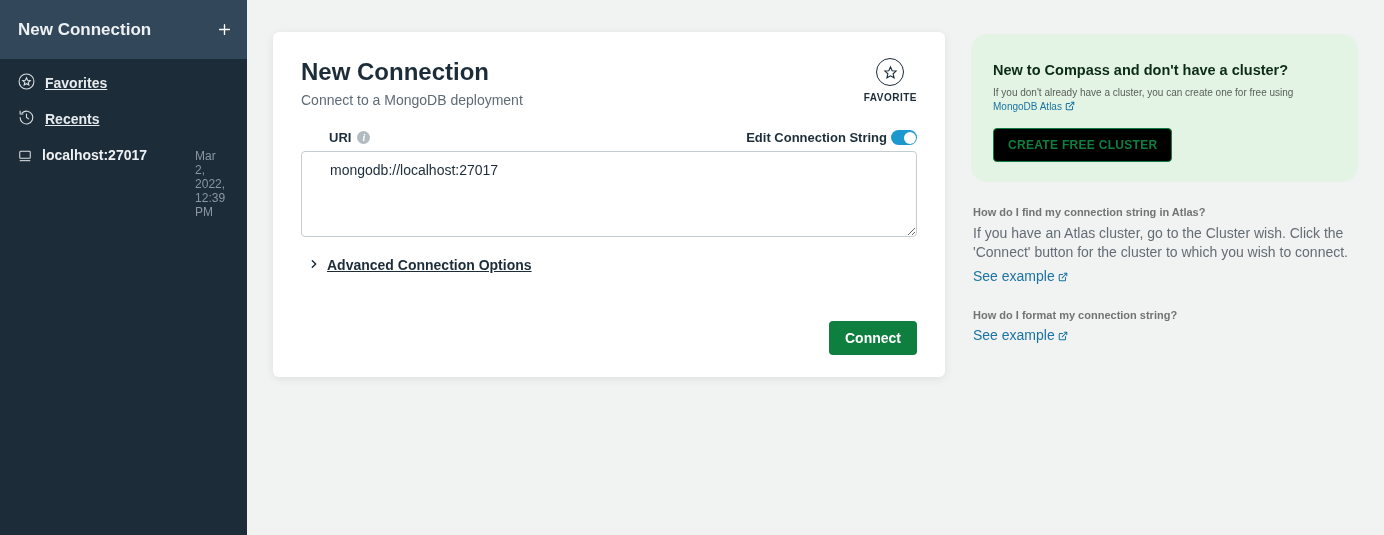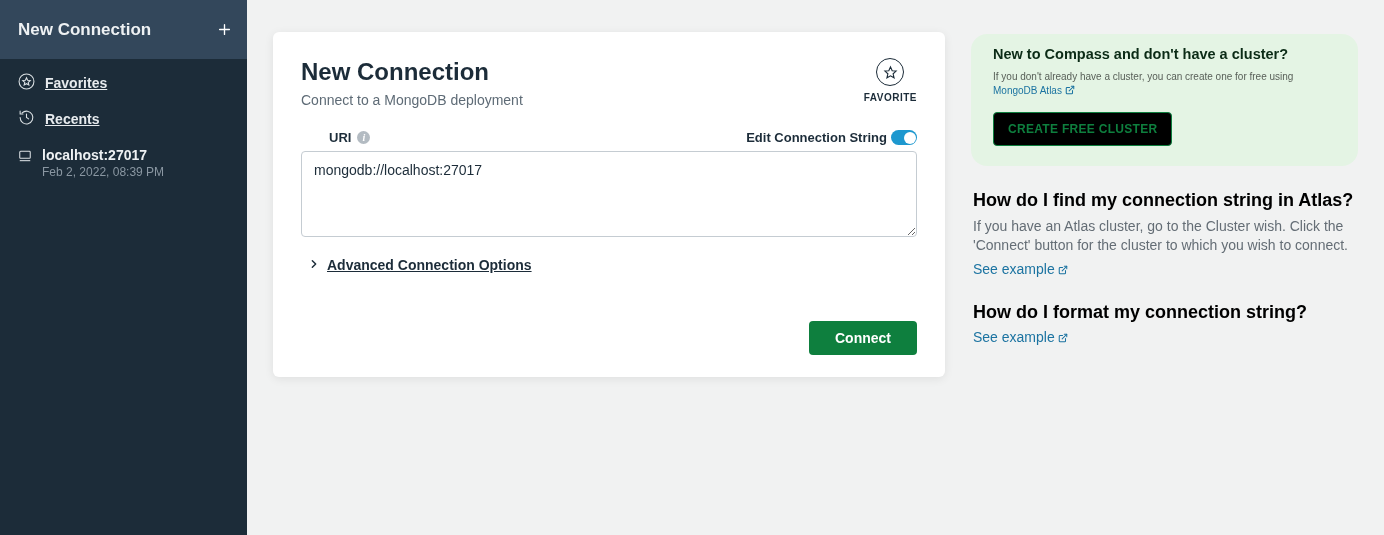--- a/index.html
+++ b/index.html
@@ -53,21 +53,21 @@
     }
     .sidebar-section-header svg { flex-shrink: 0; }
     .recents-item {
       padding: 8px 18px 8px 18px;
       display: flex;
       align-items: flex-start;
       gap: 10px;
       cursor: pointer;
     }
     .recents-item-icon { margin-top: 2px; flex-shrink: 0; }
-    .recents-item-text { display: flex; flex-direction: column; }
+    .recents-item-text { display: flex; flex-direction: row; gap: 48px; }
     .recents-host {
       font-size: 14px;
       font-weight: 600;
       color: #eef1f3;
     }
     .recents-date {
       font-size: 12px;
       color: #8a97a2;
       margin-top: 2px;
     }
@@ -161,21 +161,21 @@
     .toggle::after {
       content: ""; position: absolute; right: 1.5px; top: 1.5px;
       width: 12px; height: 12px; background: #fff; border-radius: 50%;
     }
     .uri-textarea {
       width: 100%;
       height: 86px;
       resize: vertical;
       border: 1px solid #c5ccd2;
       border-radius: 4px;
-      padding: 10px 12px;
+      padding: 10px 28px;
       font-family: inherit;
       font-size: 14px;
       color: #1c2c39;
       outline: none;
     }
     .adv-row {
       display: flex;
       align-items: center;
       gap: 8px;
       margin-top: 16px;
@@ -189,38 +189,38 @@
     .btn-row {
       margin-top: 48px;
       display: flex;
       justify-content: flex-end;
     }
     .connect-btn {
       background: #0e7f3e;
       color: #fff;
       border: none;
       border-radius: 4px;
-      padding: 9px 26px;
+      padding: 9px 16px;
       font-size: 14px;
       font-weight: 600;
       cursor: pointer;
     }
 
     
     .right-panel {
       flex: 1;
       display: flex;
       flex-direction: column;
       gap: 24px;
       padding-top: 2px;
     }
     .promo {
       background: #e4f4e4;
       border-radius: 16px;
-      padding: 12px 22px 20px 22px;
+      padding: 28px 22px 20px 22px;
     }
     .promo-title {
       font-size: 14.5px;
       font-weight: 700;
       color: #0b2b16;
     }
     .promo-text {
       font-size: 10px;
       color: #585f58;
       margin-top: 8px;
@@ -243,23 +243,23 @@
       color: #0e7f3e;
       font-weight: 700;
       font-size: 12px;
       letter-spacing: 0.3px;
       padding: 9px 14px;
       border-radius: 4px;
       cursor: pointer;
     }
     .help-block { padding: 0 2px; }
     .help-title {
-      font-size: 18px;
-      font-weight: 700;
-      color: #000000;
+      font-size: 11px;
+      font-weight: 700;
+      color: #737373;
     }
     .help-text {
       font-size: 14px;
       color: #646d75;
       margin-top: 6px;
       line-height: 1.35;
     }
     .see-example {
       font-size: 14px;
       margin-top: 6px;
@@ -304,21 +304,21 @@
   </div>
   <div class="recents-item">
     <span class="recents-item-icon">
       <svg width="14" height="14" viewBox="0 0 24 24" fill="none" stroke="#dbe1e4" stroke-width="1.8">
           <rect x="3" y="4" width="18" height="12" rx="1.5"></rect>
           <line x1="3" y1="20" x2="21" y2="20"></line>
         </svg>
     </span>
     <div class="recents-item-text">
       <span class="recents-host">localhost:27017</span>
-      <span class="recents-date">Feb 2, 2022, 08:39 PM</span>
+      <span class="recents-date">Mar 2, 2022, 12:39 PM</span>
     </div>
   </div>
 </div>
 
 <div class="content">
 
   <div class="card">
     <div class="card-header-row">
       <div>
         <div class="card-title">New Connection</div>

